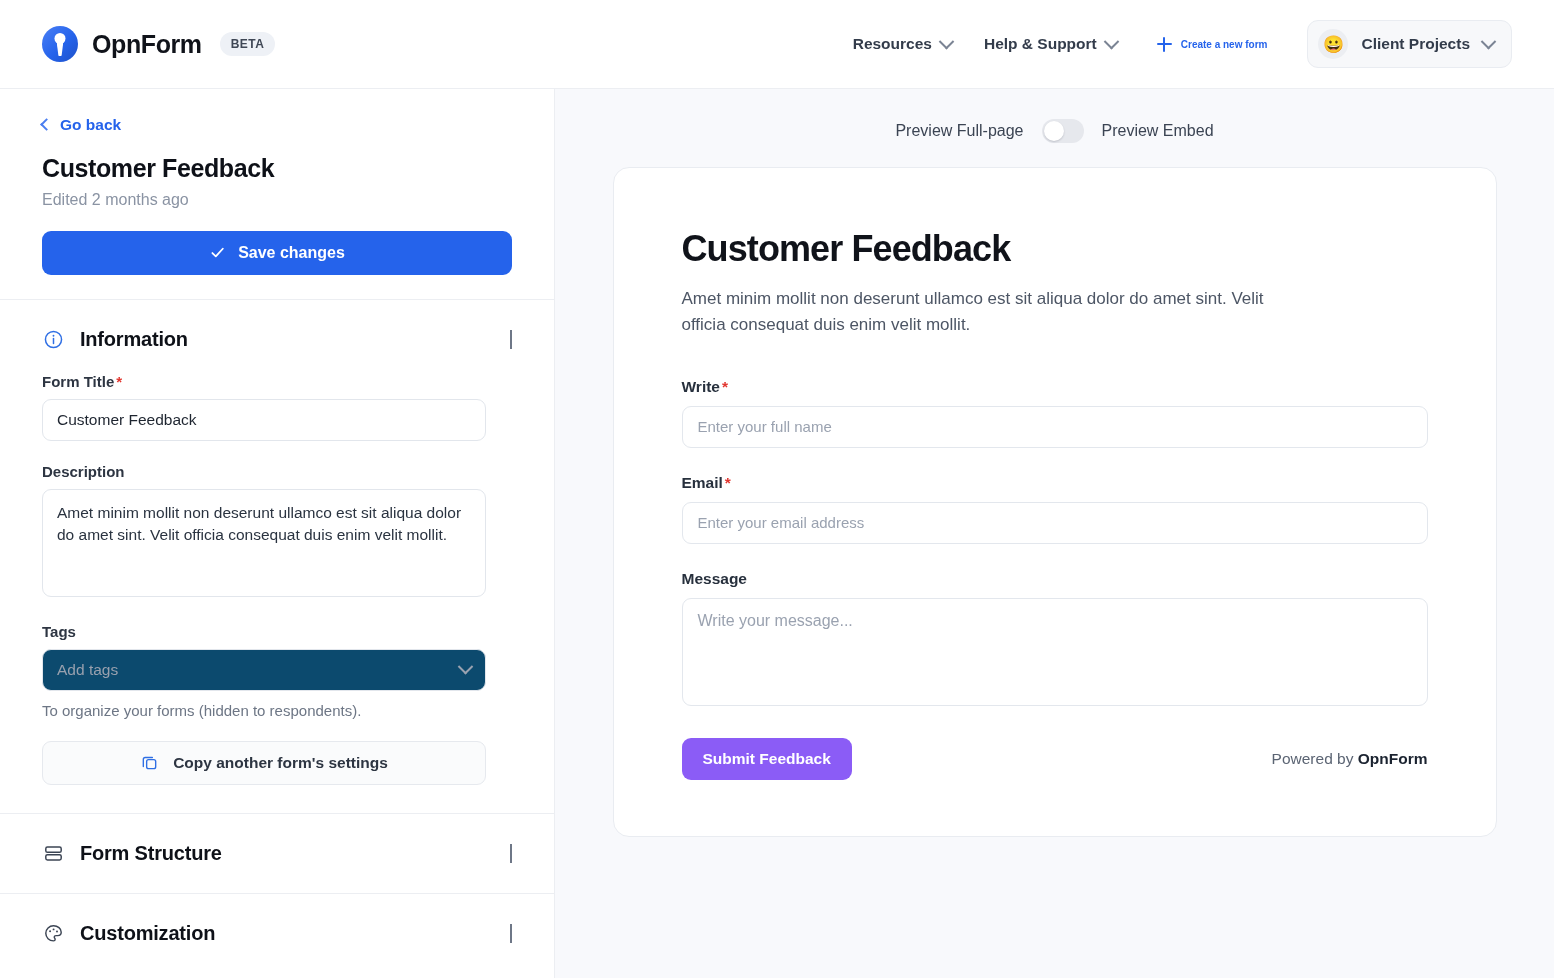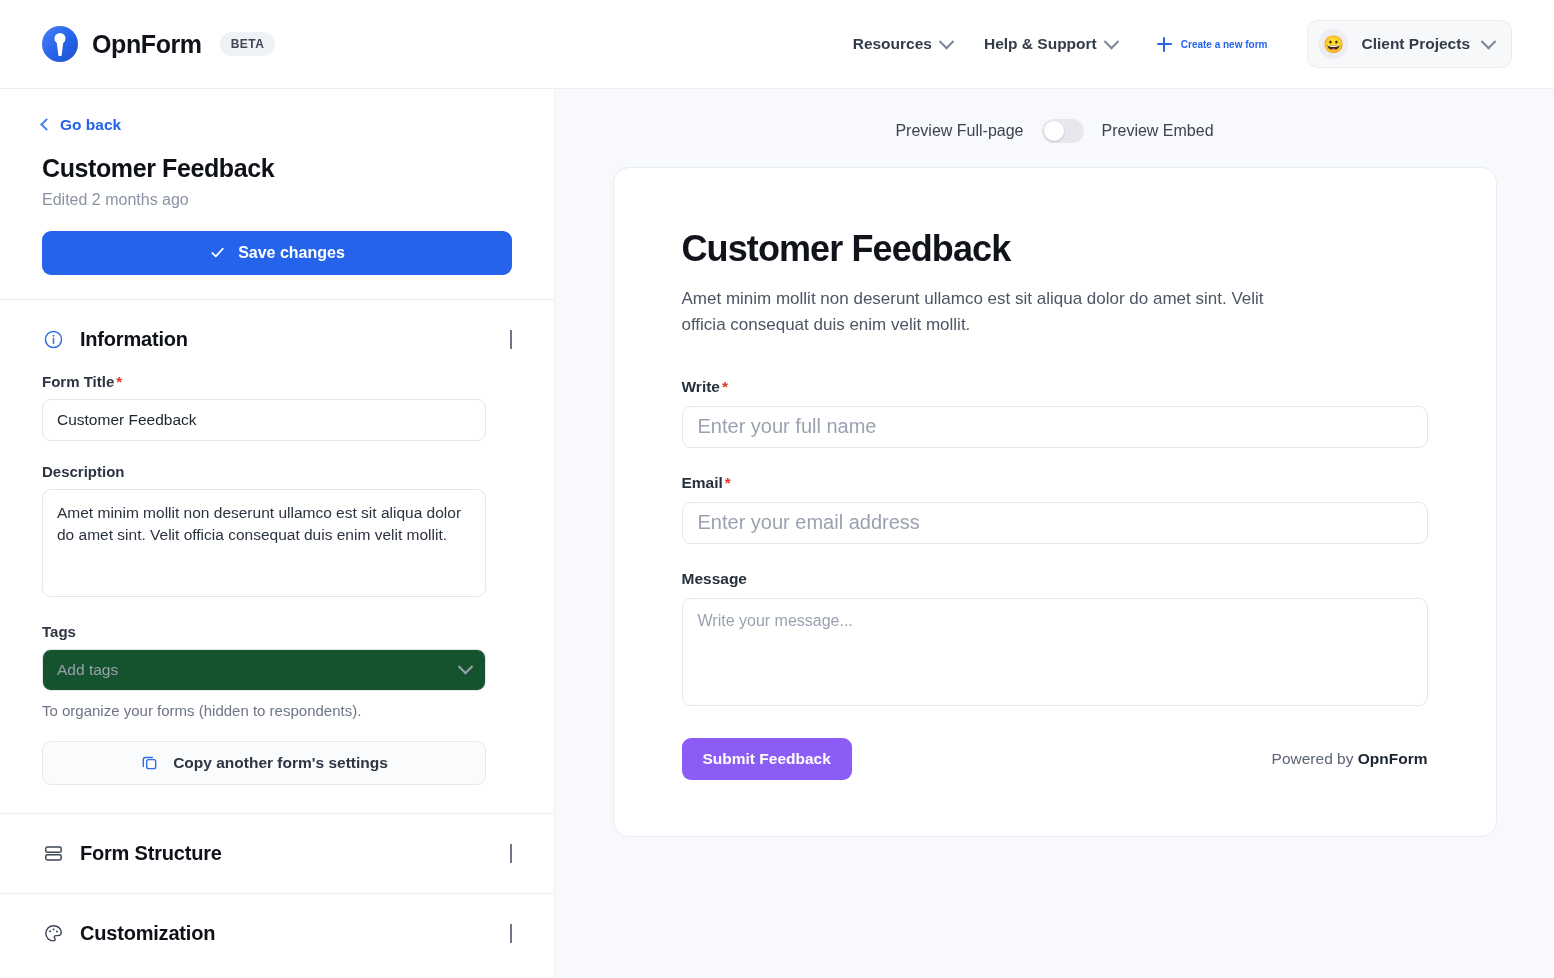--- a/index.html
+++ b/index.html
@@ -187,21 +187,21 @@
   .txt-area {
     width: 444px; height: 108px;
     border: 1px solid #e2e6ec; border-radius: 9px;
     background: #fff; padding: 12px 14px;
     font-size: 15.5px; color: #2a3340; line-height: 1.48;
     font-family: inherit; resize: none; outline: none;
   }
   .select-box {
     width: 444px; height: 42px;
     border: 1px solid #e2e6ec; border-radius: 9px;
-    background: #14532d; padding: 0 14px;
+    background: #0c4a6e; padding: 0 14px;
     display: flex; align-items: center;
     font-size: 15.5px; color: #98a0ae;
     cursor: pointer;
   }
   .select-chev {
     margin-left: auto;
     width: 11px; height: 11px;
     border-right: 2px solid #9aa2b0;
     border-bottom: 2px solid #9aa2b0;
     transform: rotate(45deg) translate(-2px,-2px);
@@ -255,21 +255,21 @@
     margin-bottom: 40px; max-width: 625px;
   }
   .pv-field { margin-bottom: 26px; }
   .pv-label-f {
     font-size: 15.5px; font-weight: 700; color: #27303d;
     margin-bottom: 10px; display: block;
   }
   .pv-input {
     width: 100%; height: 42px;
     border: 1px solid #e3e7ed; border-radius: 9px;
-    padding: 0 15px; font-size: 20px; font-family: inherit;
+    padding: 0 15px; font-size: 15px; font-family: inherit;
     color: #1e2530; outline: none; background: #fff;
   }
   .pv-input::placeholder, .pv-textarea::placeholder { color: #9aa2b0; }
   .pv-textarea {
     width: 100%; height: 108px;
     border: 1px solid #e3e7ed; border-radius: 9px;
     padding: 13px 15px; font-size: 16px; font-family: inherit;
     color: #1e2530; outline: none; resize: none; background: #fff;
   }
   .pv-footer {

